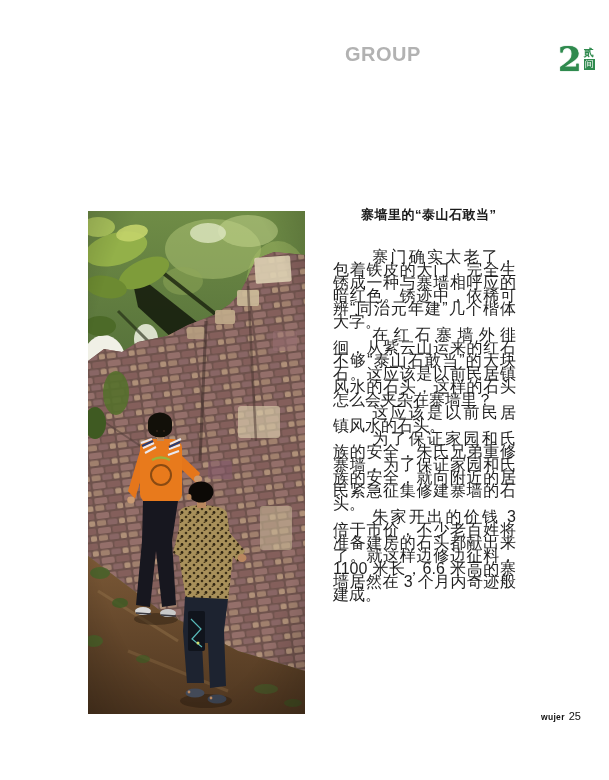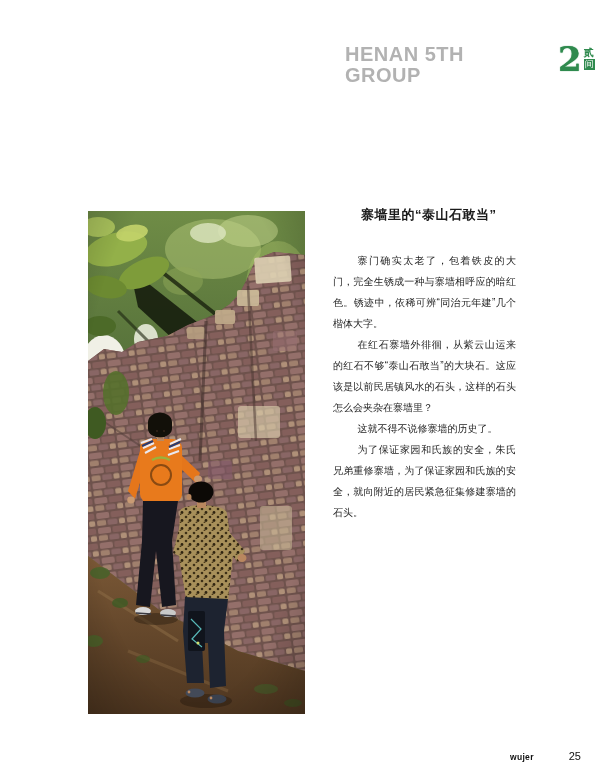--- a/index.html
+++ b/index.html
@@ -35,38 +35,37 @@
     overflow:hidden; background:#6f8c46;
   }
   .photo svg { display:block; width:100%; height:100%; }
   
   .article { position:absolute; left:333px; top:207px; width:183px; color:#1a1a1a; }
   .article-title {
     font-size:13px; font-weight:bold; line-height:16px;
     margin:0 0 27px 28px; letter-spacing:0.5px;
   }
   .article p {
-    font-size:10px; line-height:21px; text-align:justify;
+    font-size:16px; line-height:13px; text-align:justify;
     text-indent:2.45em; color:#1f1f1f;
   }
   
   .footer {
-    position:absolute; top:750px; right:28px;
+    position:absolute; top:710px; right:28px;
     display:flex; align-items:baseline; gap:4px; color:#111;
   }
   .footer-magazine { font-size:8.5px; font-weight:bold; letter-spacing:0.3px; }
-  .footer-page { font-size:11px;margin-left:31px; }
+  .footer-page { font-size:11px; }
 </style>
 </head>
 <body>
 
 <div class="page">
 
   <div class="header">
-    <span>HENAN 5TH</span>
     <span>GROUP</span>
   </div>
 
   <div class="logo">
     <span class="logo-numeral">2</span>
     <span class="logo-chars">
       <span class="logo-char-top">贰</span>
       <span class="logo-char-bottom">间</span>
     </span>
   </div>
@@ -213,22 +212,23 @@
       </g>
 
       <rect x="0" y="0" width="217" height="503" fill="url(#vig)"></rect>
     </svg>
   </div>
 
   <div class="article">
     <h2 class="article-title">寨墙里的“泰山石敢当”</h2>
     <p>寨门确实太老了，包着铁皮的大门，完全生锈成一种与寨墙相呼应的暗红色。锈迹中，依稀可辨“同治元年建”几个楷体大字。</p>
     <p>在红石寨墙外徘徊，从紫云山运来的红石不够“泰山石敢当”的大块石。这应该是以前民居镇风水的石头，这样的石头怎么会夹杂在寨墙里？</p>
-    <p>这就不得不说修寨墙的历史了。</p>
+    <p>这应该是以前民居镇风水的石头。</p>
     <p>为了保证家园和氏族的安全，朱氏兄弟重修寨墙，为了保证家园和氏族的安全，就向附近的居民紧急征集修建寨墙的石头。</p>
+    <p>朱家开出的价钱 3 倍于市价，不少老百姓将准备建房的石头都献出来了。就这样边修边征料，1100 米长，6.6 米高的寨墙居然在 3 个月内奇迹般建成。</p>
   </div>
 
   <div class="footer">
     <span class="footer-magazine">wujer</span>
     <span class="footer-page">25</span>
   </div>
 
 </div>
 
 </body></html>

